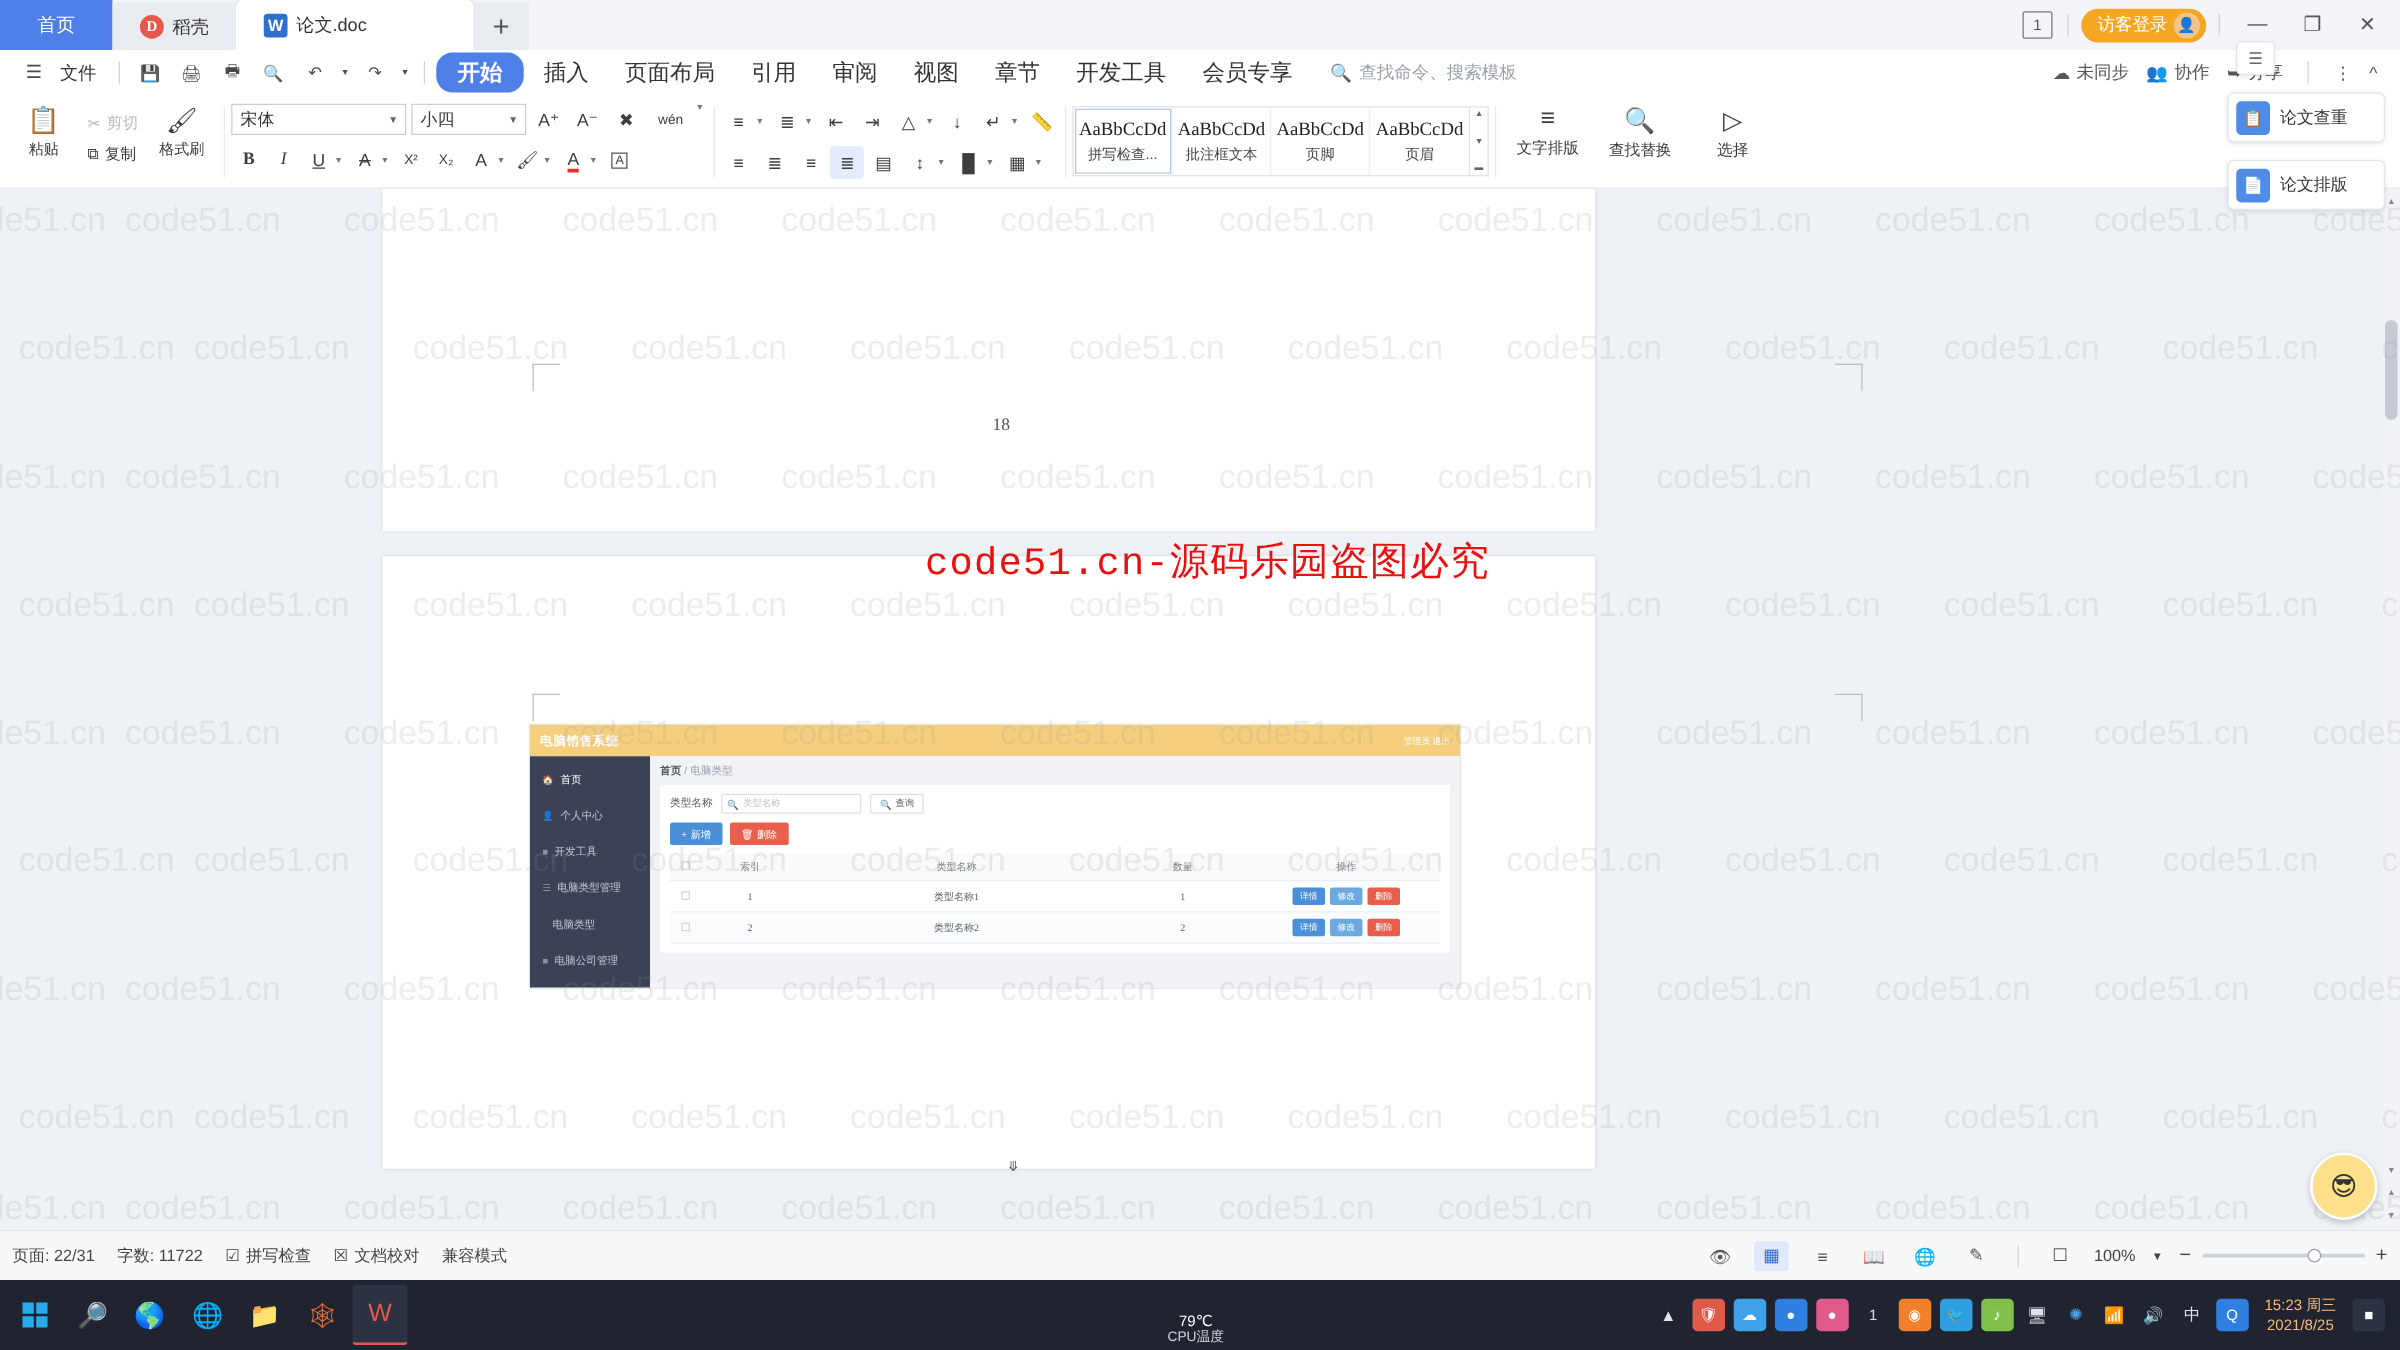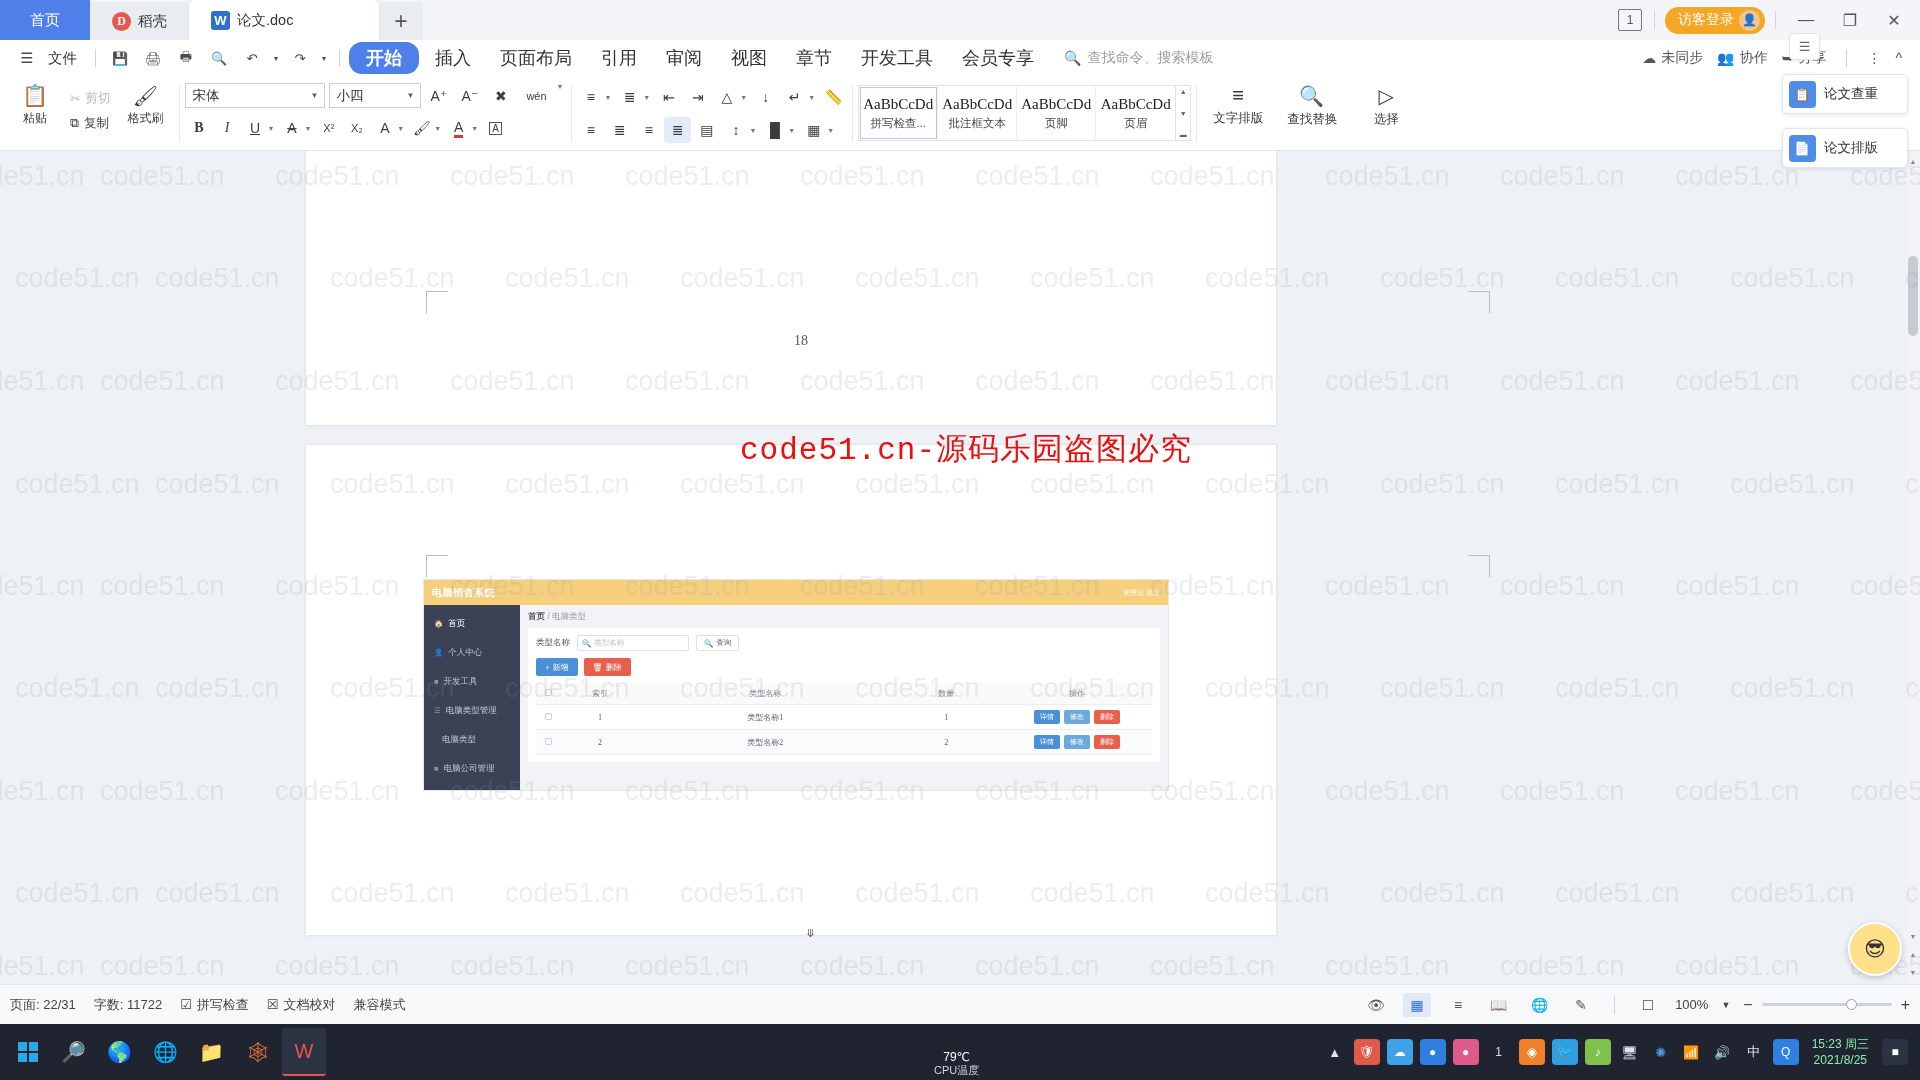--- a/index.html
+++ b/index.html
@@ -183,21 +183,21 @@
            background:#fff; border:1.5px solid #9aa1ab; }
 
   
   .taskbar { position:absolute; left:0; right:0; bottom:0; height:56px; background:#1f2430;
              display:flex; align-items:center; padding:0 6px; gap:2px; }
   .tb-ic { width:44px; height:48px; display:flex; align-items:center; justify-content:center;
            font-size:20px; color:#fff; border-radius:3px; position:relative;}
   .tb-ic.wps { background:#2b3242; border-bottom:2px solid #e8584a; }
   .tray { margin-left:auto; display:flex; align-items:center; gap:7px; padding-right:6px; color:#dfe3ea;}
   .tr-ic { width:24px; height:24px; display:flex; align-items:center; justify-content:center; font-size:13px;}
-  .clock { font-size:12px; color:#86efac; line-height:16px; text-align:center; padding:0 6px;}
+  .clock { font-size:12px; color:#fdba74; line-height:16px; text-align:center; padding:0 6px;}
   .cpu { position:absolute; left:934px; bottom:3px; text-align:center; color:#cfd4de; font-size:11px; line-height:13px;}
   .cpu .t { color:#fff; font-size:12px;}
   .sq { width:26px; height:26px; border-radius:4px; display:flex; align-items:center; justify-content:center;
         font-size:12px; color:#fff;}
 </style>
 </head>
 <body>
 
 <div class="titlebar">
   <div class="tabstrip">

